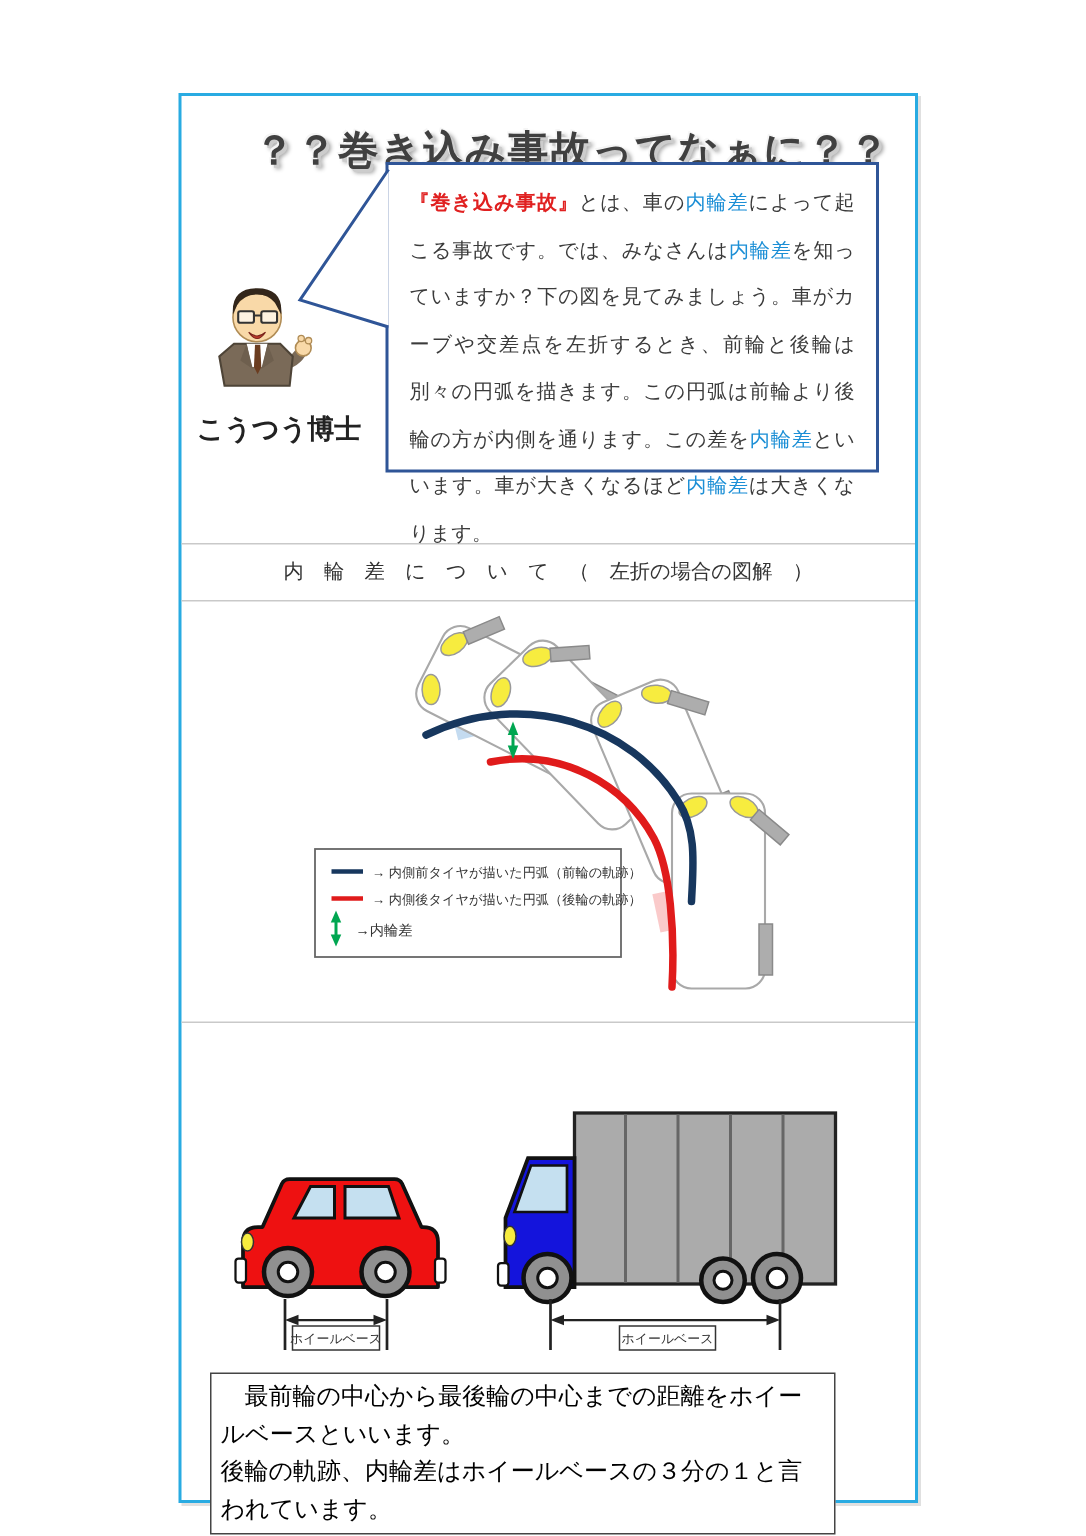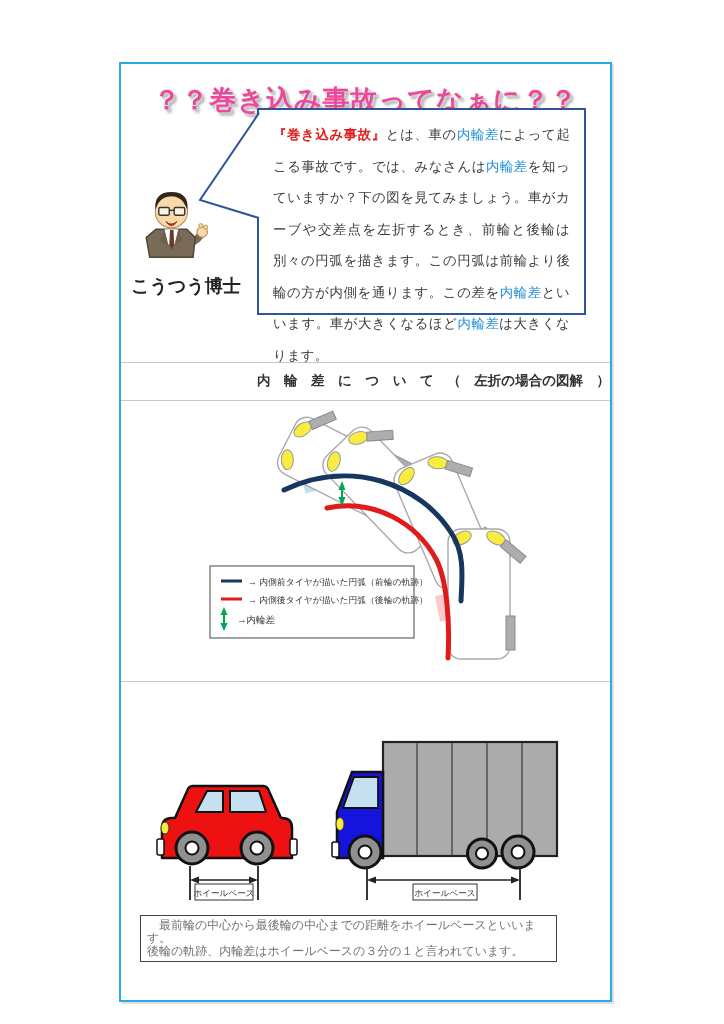--- a/index.html
+++ b/index.html
@@ -1,33 +1,33 @@
 <!DOCTYPE html>
 <html><head>
 <meta charset="utf-8">
 <style>
   html,body{margin:0;padding:0;background:#fff;}
   body{font-family:"Liberation Sans","DejaVu Sans",sans-serif;}
   #canvas{position:relative;width:724px;height:1024px;background:#fff;overflow:hidden;}
   .page{position:absolute;left:119px;top:62px;width:489px;height:936px;border:2px solid #29ABE2;background:#fff;box-shadow:2px 2px 0 #e0e0e0;}
-  .title{position:absolute;left:0;top:18px;width:100%;text-align:center;font-size:27px;font-weight:bold;color:#ec4899;letter-spacing:1px;text-shadow:-1px -1px 0 #f5f5f5,2px 2px 0 #cccccc,3px 3px 3px #999999;}
+  .title{position:absolute;left:16px;top:18px;width:100%;text-align:center;font-size:27px;font-weight:bold;color:#404040;letter-spacing:1px;text-shadow:-1px -1px 0 #f5f5f5,2px 2px 0 #cccccc,3px 3px 3px #999999;}
   .speech-box{position:absolute;left:136px;top:44px;width:329px;height:207px;border:2px solid #2F5597;background:#fff;box-sizing:border-box;z-index:1;}
   .speech-text{margin:9px 14px 0 14px;font-size:13.4px;line-height:31.5px;color:#3b3b3b;text-align:justify;letter-spacing:0.2px;}
   .seg-red{color:#E02020;font-weight:bold;}
   .seg-blue{color:#1C8FD6;}
   .speech-tail{position:absolute;left:-62px;top:0px;z-index:2;}
   .professor{position:absolute;left:14px;top:118px;z-index:3;}
   .professor-label{position:absolute;left:0px;top:210px;width:130px;text-align:center;font-size:18px;font-weight:bold;color:#222;}
   .divider{position:absolute;left:0;width:100%;height:1px;background:#c9c9c9;}
-  .section-header{position:absolute;left:0;top:308px;width:100%;text-align:right;font-size:13.5px;font-weight:bold;color:#333;}
+  .section-header{position:absolute;left:0;top:308px;width:100%;text-align:center;font-size:13.5px;font-weight:normal;color:#333;}
   .diagram-svg{position:absolute;left:0;top:336px;}
   .size-note{position:absolute;left:0;top:626px;width:100%;text-align:center;font-size:17.5px;font-weight:bold;color:#1a1a1a;}
   .vehicles-svg{position:absolute;left:0;top:655px;}
   .footer-box{position:absolute;left:19px;top:851px;width:417px;border:1.5px solid #444;background:#fff;box-sizing:border-box;padding:3px 6px;}
-  .footer-line{font-size:12px;line-height:13px;color:#737373;}
+  .footer-line{font-size:16px;line-height:25px;color:#000000;}
   svg text{font-family:"Liberation Sans","DejaVu Sans",sans-serif;fill:#333;}
 </style>
 </head>
 <body>
 
 <div id="canvas">
   <div class="page">
 
     <div class="title">？？巻き込み事故ってなぁに？？</div>
 

